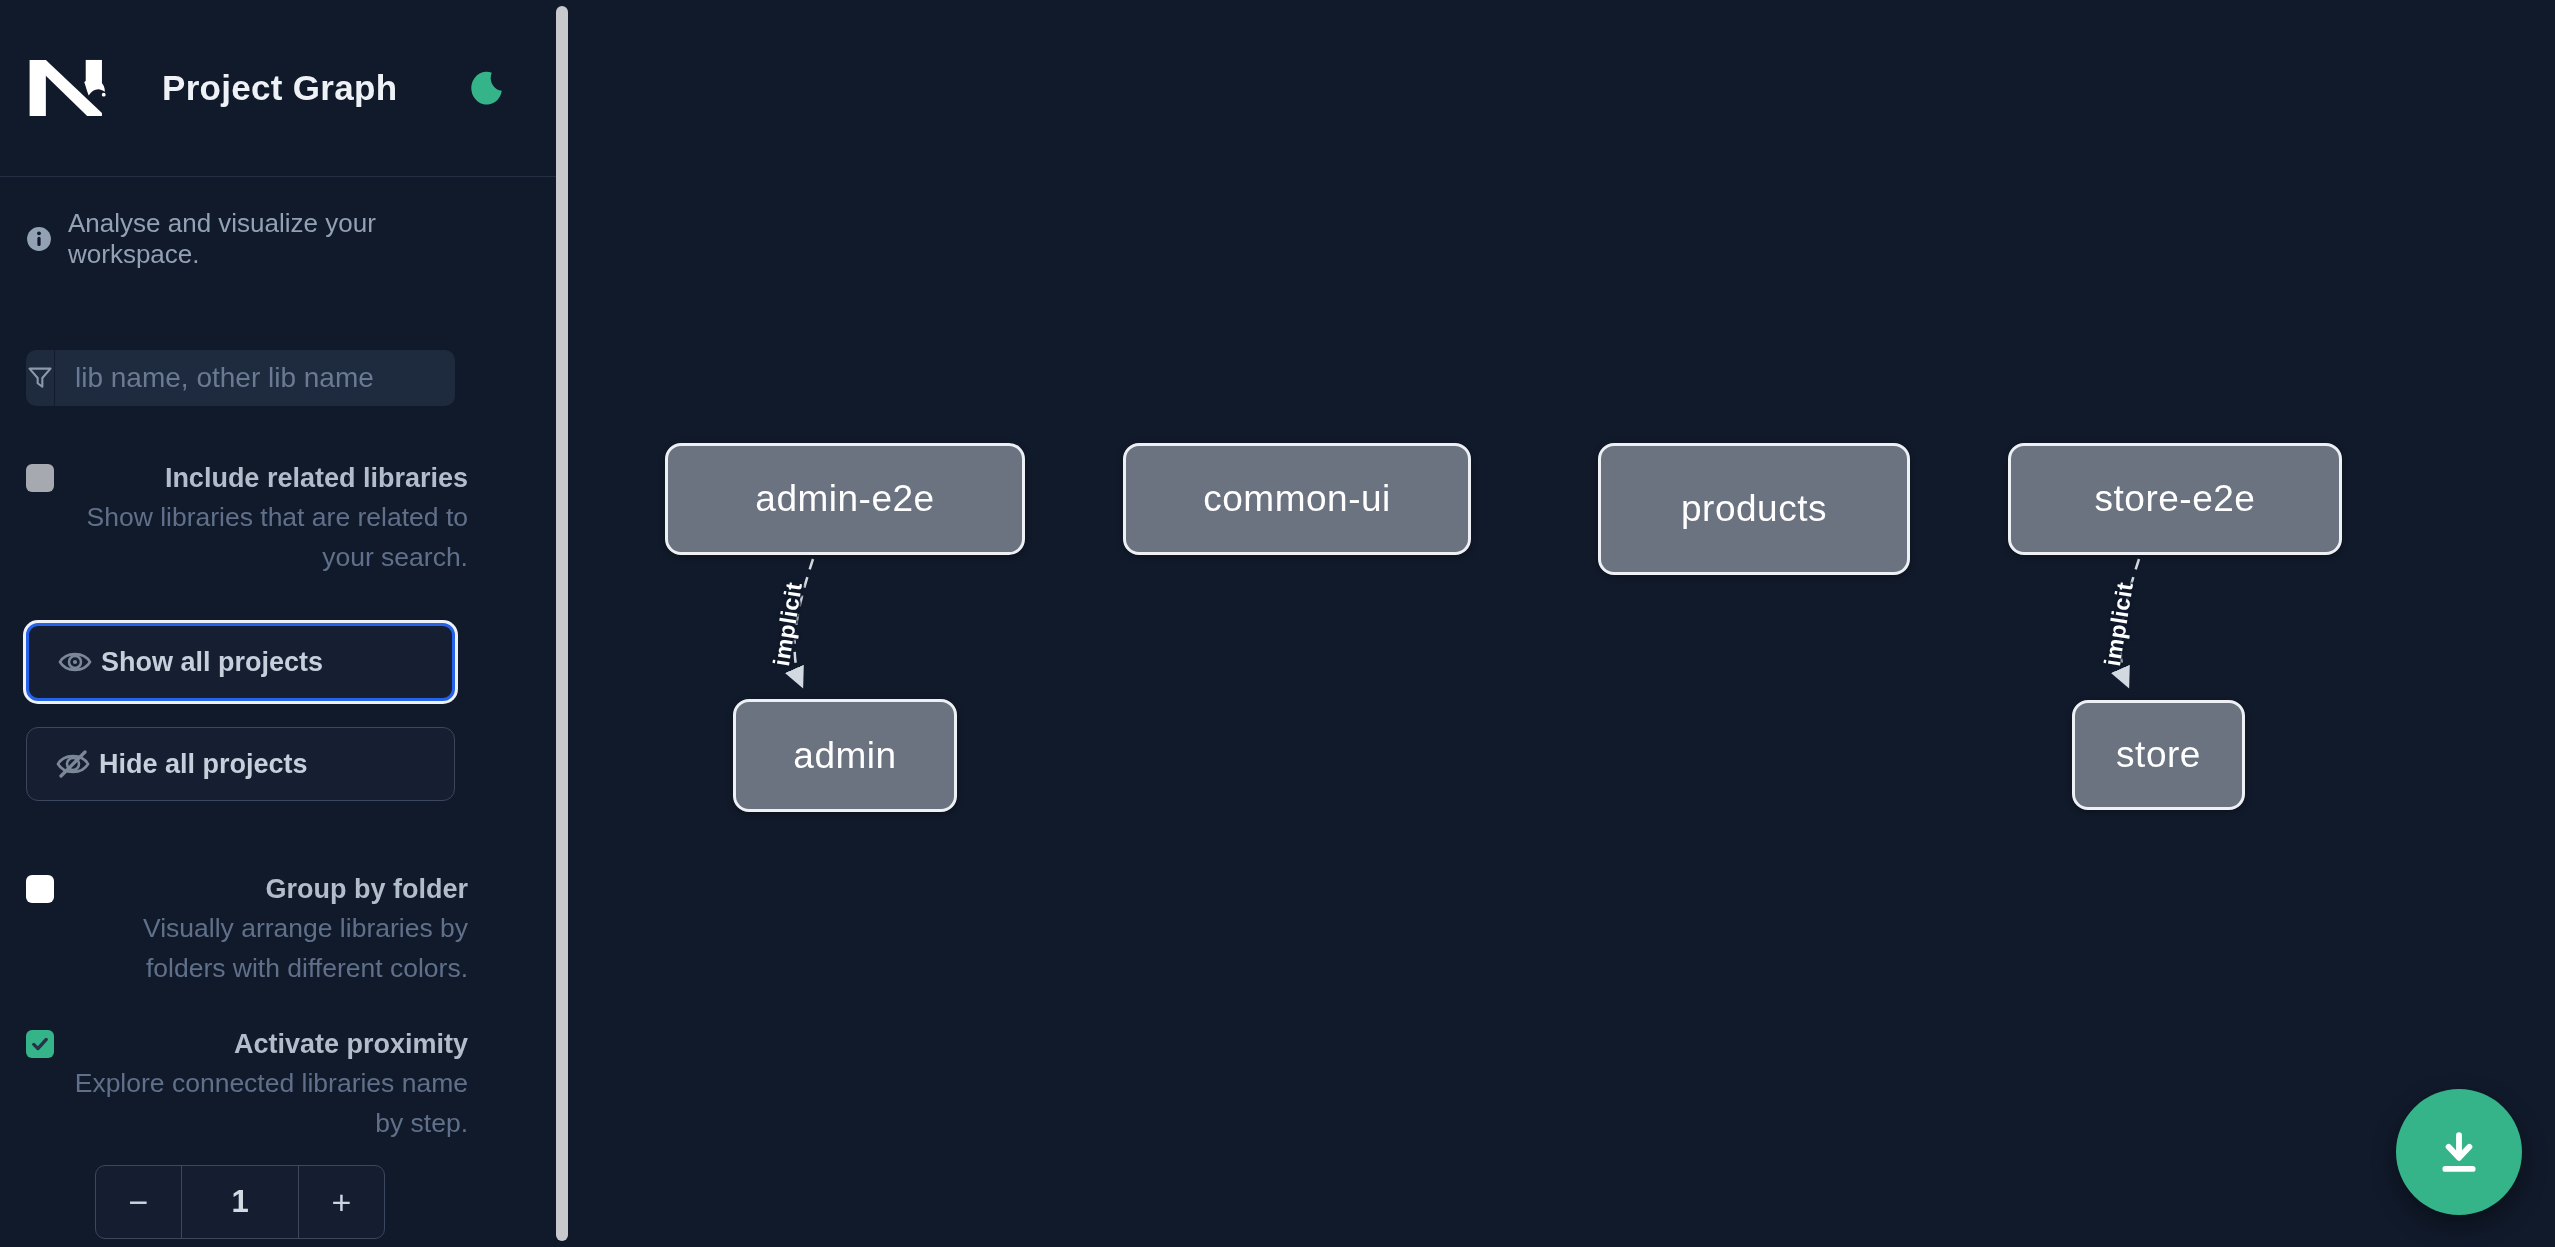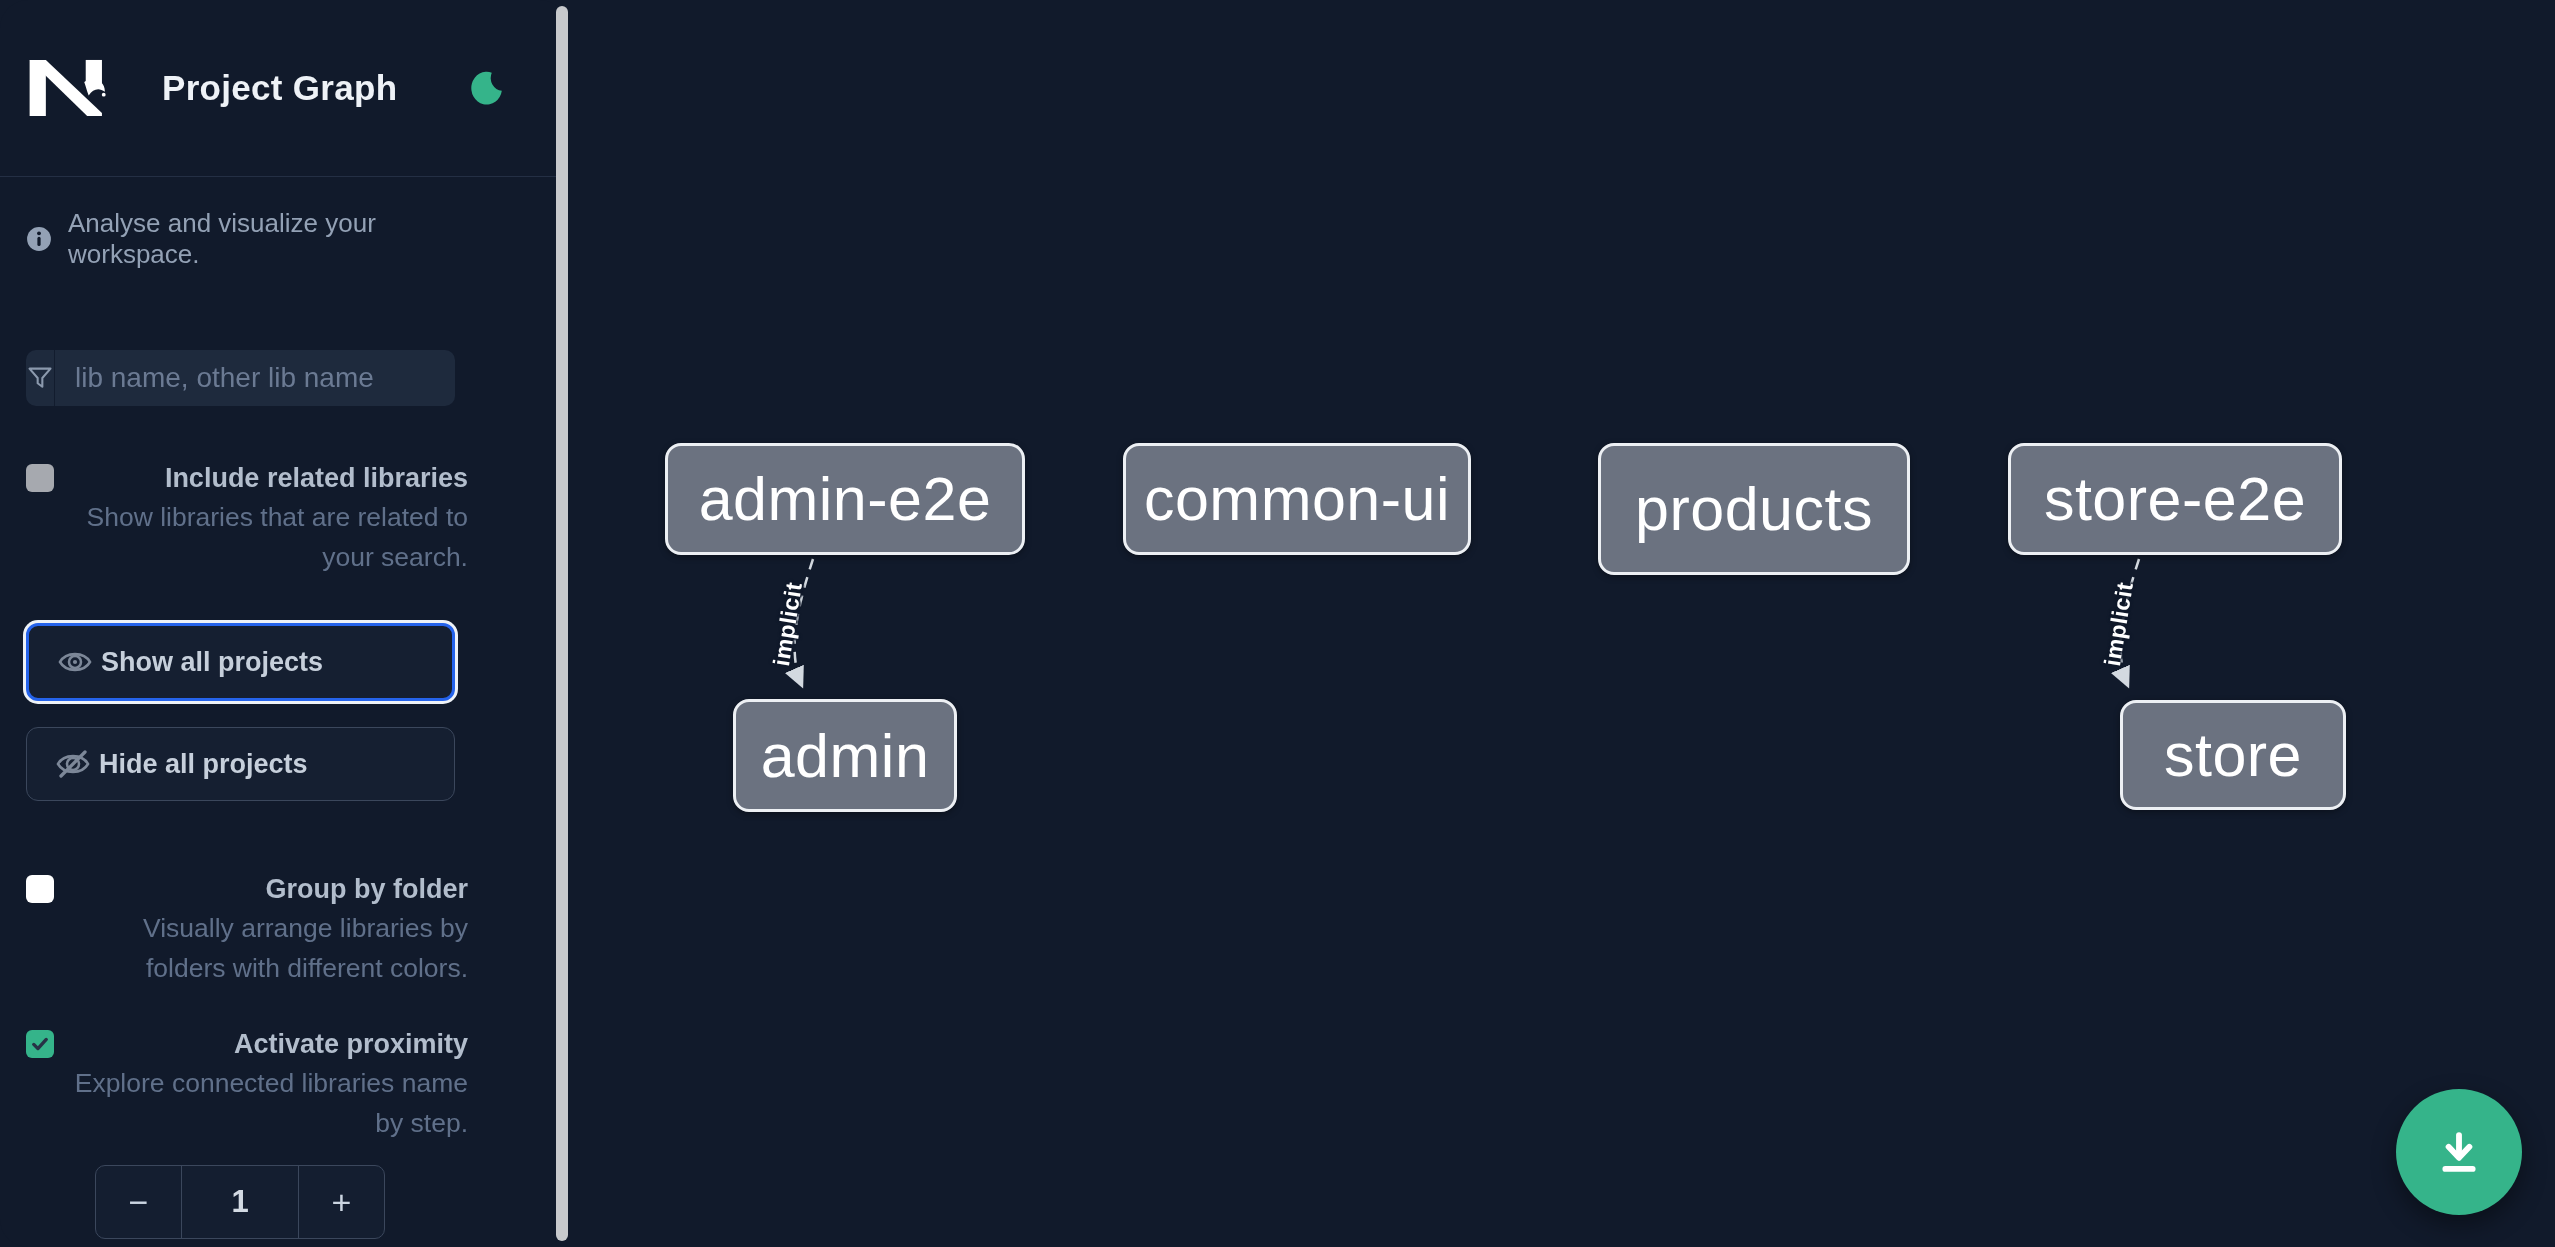--- a/index.html
+++ b/index.html
@@ -18,21 +18,21 @@
     fill:none; stroke:#d3d9e0; stroke-width:2.5;
     stroke-dasharray:11 8;
   }
   .graph-node {
     position:absolute;
     background:#6b7280;
     border:3px solid #edf0f4;
     border-radius:16px;
     display:flex; align-items:center; justify-content:center;
     color:#ffffff;
-    font-size:61px;
+    font-size:37px;
     letter-spacing:0.5px;
     box-shadow:0 2px 6px rgba(0,0,0,0.35);
     cursor:pointer;
   }
   .edge-label {
     position:absolute;
     transform:translate(-50%,-50%) rotate(-81deg);
     font-size:23px; font-weight:700; color:#ffffff; letter-spacing:0.5px;
     text-shadow:-2px 0 2px #111a2b, 2px 0 2px #111a2b, 0 -2px 2px #111a2b, 0 2px 2px #111a2b;
     white-space:nowrap;
@@ -167,21 +167,21 @@
   </div>
     <div class="graph-node" style="left: 1598px; top: 443px; width: 312px; height: 132px;">
     <span>products</span>
   </div>
     <div class="graph-node" style="left: 2008px; top: 443px; width: 334px; height: 112px;">
     <span>store-e2e</span>
   </div>
     <div class="graph-node" style="left: 733px; top: 699px; width: 224px; height: 113px;">
     <span>admin</span>
   </div>
-    <div class="graph-node" style="left: 2072px; top: 700px; width: 226px; height: 110px; margin-left: 48px;">
+    <div class="graph-node" style="left: 2072px; top: 700px; width: 173px; height: 110px;">
     <span>store</span>
   </div>
     <div class="edge-label" style="left: 788px; top: 624px;">implicit</div>
     <div class="edge-label" style="left: 2119px; top: 624px;">implicit</div>
   </div>
 
 <aside class="sidebar">
 
   <div class="sb-header">
     <span style="line-height:0">

